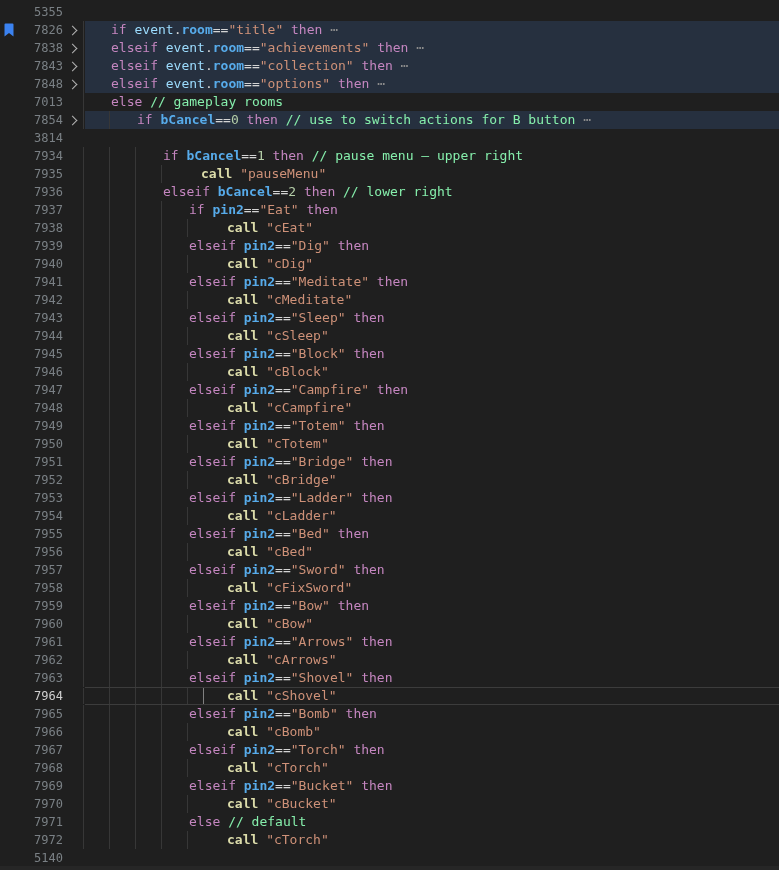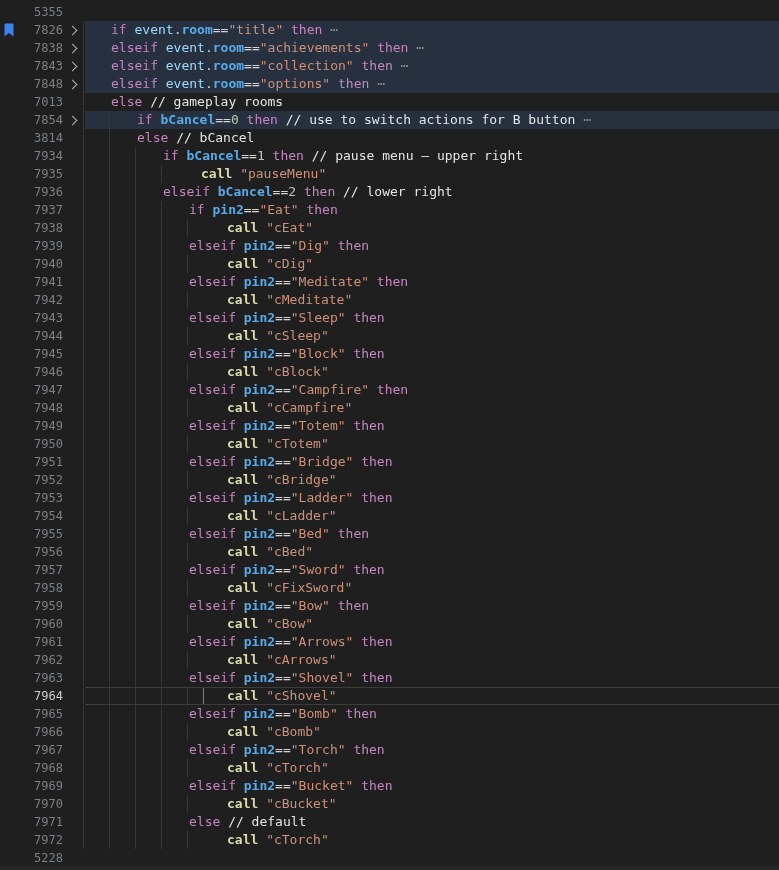--- a/index.html
+++ b/index.html
@@ -20,38 +20,38 @@
   .code.cur{border-top:1px solid #3c3c3c;border-bottom:1px solid #3c3c3c;line-height:16px;}
   .guide{position:absolute;top:0;bottom:0;width:1px;background:#373737;}
   .guide.bright{background:#808080;}
   .tk-k{color:#c586c0;}
   .tk-v{color:#9cdcfe;}
   .tk-p{color:#57abea;font-weight:bold;}
   .tk-f{color:#dcdcaa;font-weight:bold;}
   .tk-s{color:#ce9178;}
   .tk-n{color:#b5cea8;}
   .tk-o{color:#d4d4d4;}
-  .tk-c{color:#e5e5e5;}
+  .tk-c{color:#86efac;}
   .tk-e{color:#8c8c8c;}
   #bottom-strip{width:779px;height:4px;background:#262626;}
 </style>
 </head>
 <body>
 
 <div id="editor">
     <div class="row"><span class="bm"></span><span class="num">5355</span><span class="chev"></span></div>
     <div class="row"><span class="bm"><svg width="10" height="14" viewBox="0 0 10 14">
           <path d="M1.5 0.5 h7 a1 1 0 0 1 1 1 v12 l-4.5 -3.6 -4.5 3.6 v-12 a1 1 0 0 1 1 -1 z" fill="#3b82f0"></path>
         </svg></span><span class="num">7826</span><span class="chev"><span class="chevicon"></span></span><div class="code hl" style="padding-left: 26px;"><span class="guide" style="left: -2px;"></span><span class="tk-k">if </span><span class="tk-v">event</span><span class="tk-o">.</span><span class="tk-p">room</span><span class="tk-o">==</span><span class="tk-s">"title"</span><span class="tk-k"> then</span><span class="tk-e"> ⋯</span></div></div>
     <div class="row"><span class="bm"></span><span class="num">7838</span><span class="chev"><span class="chevicon"></span></span><div class="code hl" style="padding-left: 26px;"><span class="guide" style="left: -2px;"></span><span class="tk-k">elseif </span><span class="tk-v">event</span><span class="tk-o">.</span><span class="tk-p">room</span><span class="tk-o">==</span><span class="tk-s">"achievements"</span><span class="tk-k"> then</span><span class="tk-e"> ⋯</span></div></div>
     <div class="row"><span class="bm"></span><span class="num">7843</span><span class="chev"><span class="chevicon"></span></span><div class="code hl" style="padding-left: 26px;"><span class="guide" style="left: -2px;"></span><span class="tk-k">elseif </span><span class="tk-v">event</span><span class="tk-o">.</span><span class="tk-p">room</span><span class="tk-o">==</span><span class="tk-s">"collection"</span><span class="tk-k"> then</span><span class="tk-e"> ⋯</span></div></div>
     <div class="row"><span class="bm"></span><span class="num">7848</span><span class="chev"><span class="chevicon"></span></span><div class="code hl" style="padding-left: 26px;"><span class="guide" style="left: -2px;"></span><span class="tk-k">elseif </span><span class="tk-v">event</span><span class="tk-o">.</span><span class="tk-p">room</span><span class="tk-o">==</span><span class="tk-s">"options"</span><span class="tk-k"> then</span><span class="tk-e"> ⋯</span></div></div>
     <div class="row"><span class="bm"></span><span class="num">7013</span><span class="chev"></span><div class="code" style="padding-left: 26px;"><span class="guide" style="left: -2px;"></span><span class="tk-k">else </span><span class="tk-c">// gameplay rooms</span></div></div>
     <div class="row"><span class="bm"></span><span class="num">7854</span><span class="chev"><span class="chevicon"></span></span><div class="code hl" style="padding-left: 52px;"><span class="guide" style="left: -2px;"></span><span class="guide" style="left: 24px;"></span><span class="tk-k">if </span><span class="tk-p">bCancel</span><span class="tk-o">==</span><span class="tk-n">0</span><span class="tk-k"> then </span><span class="tk-c">// use to switch actions for B button</span><span class="tk-e"> ⋯</span></div></div>
-    <div class="row"><span class="bm"></span><span class="num">3814</span><span class="chev"></span><div class="code" style="padding-left: 52px;"><span class="guide" style="left: -2px;"></span><span class="guide" style="left: 24px;"></span><span class="tk-k">else </span><span class="tk-c">// bCancel</span></div></div>
+    <div class="row"><span class="bm"></span><span class="num">3814</span><span class="chev"></span></div>
     <div class="row"><span class="bm"></span><span class="num">7934</span><span class="chev"></span><div class="code" style="padding-left: 78px;"><span class="guide" style="left: -2px;"></span><span class="guide" style="left: 24px;"></span><span class="guide" style="left: 50px;"></span><span class="tk-k">if </span><span class="tk-p">bCancel</span><span class="tk-o">==</span><span class="tk-n">1</span><span class="tk-k"> then </span><span class="tk-c">// pause menu — upper right</span></div></div>
     <div class="row"><span class="bm"></span><span class="num">7935</span><span class="chev"></span><div class="code" style="padding-left: 116px;"><span class="guide" style="left: -2px;"></span><span class="guide" style="left: 24px;"></span><span class="guide" style="left: 50px;"></span><span class="guide" style="left: 76px;"></span><span class="tk-f">call </span><span class="tk-s">"pauseMenu"</span></div></div>
     <div class="row"><span class="bm"></span><span class="num">7936</span><span class="chev"></span><div class="code" style="padding-left: 78px;"><span class="guide" style="left: -2px;"></span><span class="guide" style="left: 24px;"></span><span class="guide" style="left: 50px;"></span><span class="tk-k">elseif </span><span class="tk-p">bCancel</span><span class="tk-o">==</span><span class="tk-n">2</span><span class="tk-k"> then </span><span class="tk-c">// lower right</span></div></div>
     <div class="row"><span class="bm"></span><span class="num">7937</span><span class="chev"></span><div class="code" style="padding-left: 104px;"><span class="guide" style="left: -2px;"></span><span class="guide" style="left: 24px;"></span><span class="guide" style="left: 50px;"></span><span class="guide" style="left: 76px;"></span><span class="tk-k">if </span><span class="tk-p">pin2</span><span class="tk-o">==</span><span class="tk-s">"Eat"</span><span class="tk-k"> then</span></div></div>
     <div class="row"><span class="bm"></span><span class="num">7938</span><span class="chev"></span><div class="code" style="padding-left: 142px;"><span class="guide" style="left: -2px;"></span><span class="guide" style="left: 24px;"></span><span class="guide" style="left: 50px;"></span><span class="guide" style="left: 76px;"></span><span class="guide" style="left: 102px;"></span><span class="tk-f">call </span><span class="tk-s">"cEat"</span></div></div>
     <div class="row"><span class="bm"></span><span class="num">7939</span><span class="chev"></span><div class="code" style="padding-left: 104px;"><span class="guide" style="left: -2px;"></span><span class="guide" style="left: 24px;"></span><span class="guide" style="left: 50px;"></span><span class="guide" style="left: 76px;"></span><span class="tk-k">elseif </span><span class="tk-p">pin2</span><span class="tk-o">==</span><span class="tk-s">"Dig"</span><span class="tk-k"> then</span></div></div>
     <div class="row"><span class="bm"></span><span class="num">7940</span><span class="chev"></span><div class="code" style="padding-left: 142px;"><span class="guide" style="left: -2px;"></span><span class="guide" style="left: 24px;"></span><span class="guide" style="left: 50px;"></span><span class="guide" style="left: 76px;"></span><span class="guide" style="left: 102px;"></span><span class="tk-f">call </span><span class="tk-s">"cDig"</span></div></div>
     <div class="row"><span class="bm"></span><span class="num">7941</span><span class="chev"></span><div class="code" style="padding-left: 104px;"><span class="guide" style="left: -2px;"></span><span class="guide" style="left: 24px;"></span><span class="guide" style="left: 50px;"></span><span class="guide" style="left: 76px;"></span><span class="tk-k">elseif </span><span class="tk-p">pin2</span><span class="tk-o">==</span><span class="tk-s">"Meditate"</span><span class="tk-k"> then</span></div></div>
     <div class="row"><span class="bm"></span><span class="num">7942</span><span class="chev"></span><div class="code" style="padding-left: 142px;"><span class="guide" style="left: -2px;"></span><span class="guide" style="left: 24px;"></span><span class="guide" style="left: 50px;"></span><span class="guide" style="left: 76px;"></span><span class="guide" style="left: 102px;"></span><span class="tk-f">call </span><span class="tk-s">"cMeditate"</span></div></div>
     <div class="row"><span class="bm"></span><span class="num">7943</span><span class="chev"></span><div class="code" style="padding-left: 104px;"><span class="guide" style="left: -2px;"></span><span class="guide" style="left: 24px;"></span><span class="guide" style="left: 50px;"></span><span class="guide" style="left: 76px;"></span><span class="tk-k">elseif </span><span class="tk-p">pin2</span><span class="tk-o">==</span><span class="tk-s">"Sleep"</span><span class="tk-k"> then</span></div></div>
@@ -77,15 +77,15 @@
     <div class="row"><span class="bm"></span><span class="num">7963</span><span class="chev"></span><div class="code" style="padding-left: 104px;"><span class="guide" style="left: -2px;"></span><span class="guide" style="left: 24px;"></span><span class="guide" style="left: 50px;"></span><span class="guide" style="left: 76px;"></span><span class="tk-k">elseif </span><span class="tk-p">pin2</span><span class="tk-o">==</span><span class="tk-s">"Shovel"</span><span class="tk-k"> then</span></div></div>
     <div class="row"><span class="bm"></span><span class="num cur">7964</span><span class="chev"></span><div class="code cur" style="padding-left: 142px;"><span class="guide" style="left: -2px;"></span><span class="guide" style="left: 24px;"></span><span class="guide" style="left: 50px;"></span><span class="guide" style="left: 76px;"></span><span class="guide" style="left: 102px;"></span><span class="guide bright" style="left: 118px;"></span><span class="tk-f">call </span><span class="tk-s">"cShovel"</span></div></div>
     <div class="row"><span class="bm"></span><span class="num">7965</span><span class="chev"></span><div class="code" style="padding-left: 104px;"><span class="guide" style="left: -2px;"></span><span class="guide" style="left: 24px;"></span><span class="guide" style="left: 50px;"></span><span class="guide" style="left: 76px;"></span><span class="tk-k">elseif </span><span class="tk-p">pin2</span><span class="tk-o">==</span><span class="tk-s">"Bomb"</span><span class="tk-k"> then</span></div></div>
     <div class="row"><span class="bm"></span><span class="num">7966</span><span class="chev"></span><div class="code" style="padding-left: 142px;"><span class="guide" style="left: -2px;"></span><span class="guide" style="left: 24px;"></span><span class="guide" style="left: 50px;"></span><span class="guide" style="left: 76px;"></span><span class="guide" style="left: 102px;"></span><span class="tk-f">call </span><span class="tk-s">"cBomb"</span></div></div>
     <div class="row"><span class="bm"></span><span class="num">7967</span><span class="chev"></span><div class="code" style="padding-left: 104px;"><span class="guide" style="left: -2px;"></span><span class="guide" style="left: 24px;"></span><span class="guide" style="left: 50px;"></span><span class="guide" style="left: 76px;"></span><span class="tk-k">elseif </span><span class="tk-p">pin2</span><span class="tk-o">==</span><span class="tk-s">"Torch"</span><span class="tk-k"> then</span></div></div>
     <div class="row"><span class="bm"></span><span class="num">7968</span><span class="chev"></span><div class="code" style="padding-left: 142px;"><span class="guide" style="left: -2px;"></span><span class="guide" style="left: 24px;"></span><span class="guide" style="left: 50px;"></span><span class="guide" style="left: 76px;"></span><span class="guide" style="left: 102px;"></span><span class="tk-f">call </span><span class="tk-s">"cTorch"</span></div></div>
     <div class="row"><span class="bm"></span><span class="num">7969</span><span class="chev"></span><div class="code" style="padding-left: 104px;"><span class="guide" style="left: -2px;"></span><span class="guide" style="left: 24px;"></span><span class="guide" style="left: 50px;"></span><span class="guide" style="left: 76px;"></span><span class="tk-k">elseif </span><span class="tk-p">pin2</span><span class="tk-o">==</span><span class="tk-s">"Bucket"</span><span class="tk-k"> then</span></div></div>
     <div class="row"><span class="bm"></span><span class="num">7970</span><span class="chev"></span><div class="code" style="padding-left: 142px;"><span class="guide" style="left: -2px;"></span><span class="guide" style="left: 24px;"></span><span class="guide" style="left: 50px;"></span><span class="guide" style="left: 76px;"></span><span class="guide" style="left: 102px;"></span><span class="tk-f">call </span><span class="tk-s">"cBucket"</span></div></div>
     <div class="row"><span class="bm"></span><span class="num">7971</span><span class="chev"></span><div class="code" style="padding-left: 104px;"><span class="guide" style="left: -2px;"></span><span class="guide" style="left: 24px;"></span><span class="guide" style="left: 50px;"></span><span class="guide" style="left: 76px;"></span><span class="tk-k">else </span><span class="tk-c">// default</span></div></div>
     <div class="row"><span class="bm"></span><span class="num">7972</span><span class="chev"></span><div class="code" style="padding-left: 142px;"><span class="guide" style="left: -2px;"></span><span class="guide" style="left: 24px;"></span><span class="guide" style="left: 50px;"></span><span class="guide" style="left: 76px;"></span><span class="guide" style="left: 102px;"></span><span class="tk-f">call </span><span class="tk-s">"cTorch"</span></div></div>
-    <div class="row"><span class="bm"></span><span class="num">5228</span><span class="chev"></span></div>
+    <div class="row"><span class="bm"></span><span class="num">5140</span><span class="chev"></span></div>
   </div>
 <div id="bottom-strip"></div>
 
 </body></html>

